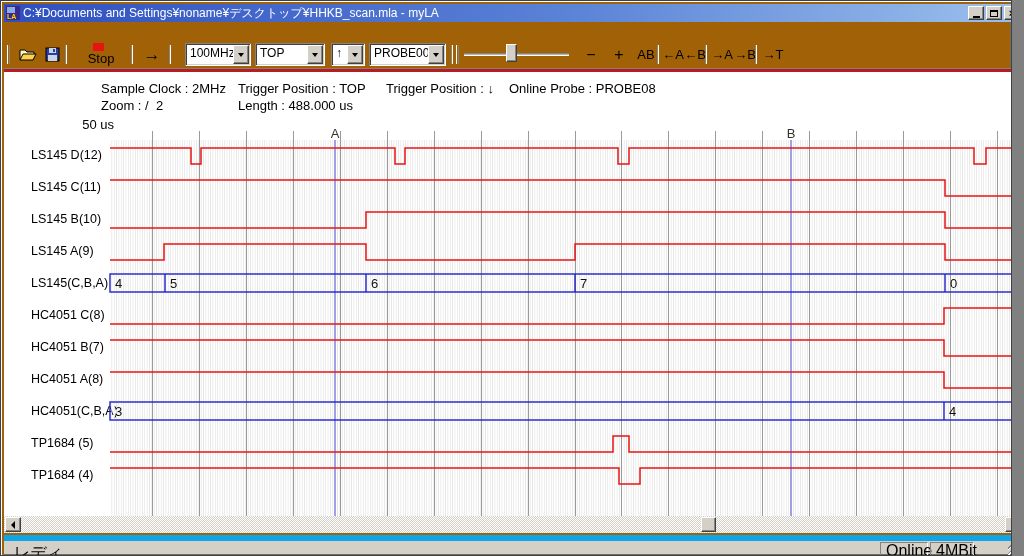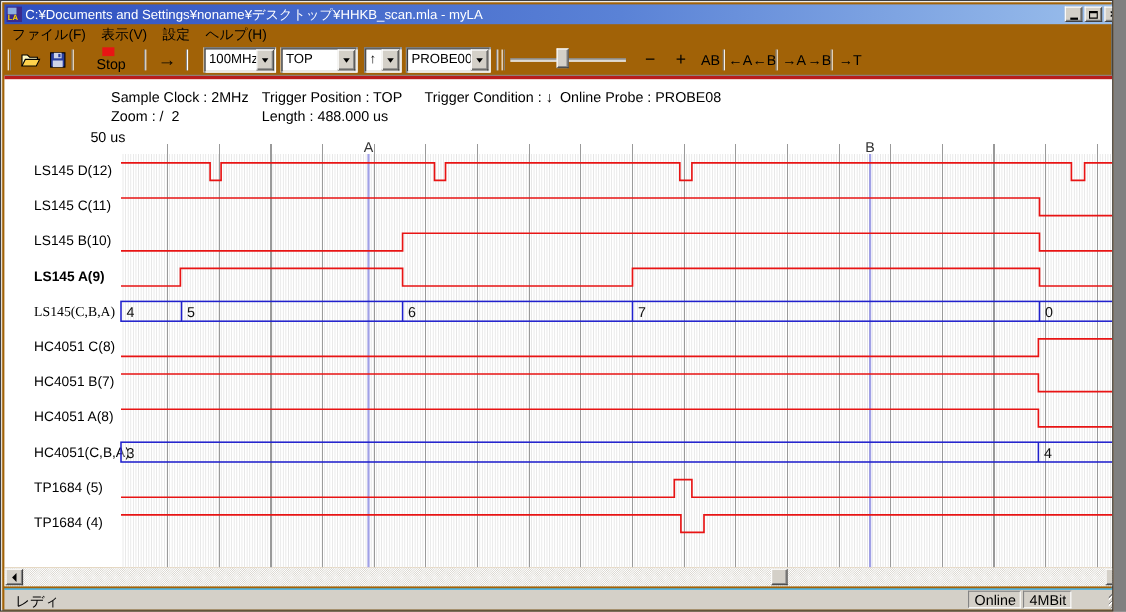--- a/index.html
+++ b/index.html
@@ -59,21 +59,21 @@
                      linear-gradient(45deg,#d4d0c8 25%,transparent 25%,transparent 75%,#d4d0c8 75%);
     background-size:2px 2px;background-position:0 0,1px 1px;}
   .sbtn{position:absolute;top:1px;width:16px;height:15px;background:#d4d0c8;border:1px solid;border-color:#fff #404040 #404040 #fff;
     box-shadow:inset -1px -1px 0 #848484;display:flex;align-items:center;justify-content:center;}
   .tri-left{width:0;height:0;border-top:4px solid transparent;border-bottom:4px solid transparent;border-right:4px solid #000;}
   .tri-right{width:0;height:0;border-top:4px solid transparent;border-bottom:4px solid transparent;border-left:4px solid #000;}
   .sthumb{position:absolute;top:1px;left:697px;width:15px;height:15px;background:#d4d0c8;border:1px solid;border-color:#fff #404040 #404040 #fff;
     box-shadow:inset -1px -1px 0 #848484;}
 
   
-  .statusbar{position:absolute;left:3px;top:534px;width:1018px;height:19px;background:#d4d0c8;border-top:1px solid #0ea5e9;font-size:13px;color:#000;}
+  .statusbar{position:absolute;left:3px;top:534px;width:1018px;height:19px;background:#d4d0c8;border-top:6px solid #0ea5e9;font-size:16px;color:#000;}
   .status-ready{position:absolute;left:10px;top:2px;}
   .spanel{position:absolute;top:1px;height:16px;border:1px solid;border-color:#848484 #fff #fff #848484;padding:0 5px;line-height:15px;}
   .sgrip{position:absolute;right:1px;top:4px;width:13px;height:13px;
     background:repeating-linear-gradient(135deg,transparent 0 2px,#848484 2px 3px,#fff 3px 4px);}
 </style>
 </head>
 <body>
 
 <div id="window">
 
@@ -89,26 +89,20 @@
         </div>
       <div class="winbtn">
           <div class="glyph-max"></div>
         </div>
       <div class="winbtn">
           <div class="glyph-close">×</div>
         </div>
     </div>
   </div>
 
-  <div class="menubar">
-    <span class="menu-item">ファイル(F)</span>
-    <span class="menu-item">表示(V)</span>
-    <span class="menu-item">設定</span>
-    <span class="menu-item">ヘルプ(H)</span>
-  </div>
 
   <div class="toolbar">
     <div class="tb grip" style="left:3px"></div>
 
     <div class="tb tbtn" style="left:12px;width:24px">
       <svg width="18" height="15" viewBox="0 0 18 15">
         <path d="M1 13 L1 3 L6 3 L8 5 L15 5 L15 7" fill="#fff8c0" stroke="#000" stroke-width="1"></path>
         <path d="M1 13 L4 7 L17 7 L14 13 Z" fill="#ffd24d" stroke="#000" stroke-width="1"></path>
       </svg>
     </div>
@@ -185,35 +179,35 @@
 
     <div class="tb sep" style="left:751px"></div>
 
     <div class="tb tbtn" style="left:754px;width:30px">→T</div>
   </div>
 
   <div class="client">
     <div class="info-line" style="top:9px">
       <span class="info-seg" style="left:97px">Sample Clock : 2MHz</span>
       <span class="info-seg" style="left:234px">Trigger Position : TOP</span>
-      <span class="info-seg" style="left:382px">Trigger Condition : ↓</span>
+      <span class="info-seg" style="left:382px">Trigger Position : ↓</span>
       <span class="info-seg" style="left:505px">Online Probe : PROBE08</span>
     </div>
     <div class="info-line" style="top:26px">
       <span class="info-seg" style="left:97px">Zoom : /  2</span>
       <span class="info-seg" style="left:234px">Length : 488.000 us</span>
     </div>
     <div class="timediv">50 us</div>
 
     <div id="row-labels">
         <div class="row-label" style="top: 76px;">LS145 D(12)</div>
         <div class="row-label" style="top: 108px;">LS145 C(11)</div>
         <div class="row-label" style="top: 140px;">LS145 B(10)</div>
-        <div class="row-label" style="top: 172px; font-weight: bold;">LS145 A(9)</div>
-        <div class="row-label" style="top: 204px; font-family: Liberation Serif, serif;">LS145(C,B,A)</div>
+        <div class="row-label" style="top: 172px;">LS145 A(9)</div>
+        <div class="row-label" style="top: 204px;">LS145(C,B,A)</div>
         <div class="row-label" style="top: 236px;">HC4051 C(8)</div>
         <div class="row-label" style="top: 268px;">HC4051 B(7)</div>
         <div class="row-label" style="top: 300px;">HC4051 A(8)</div>
         <div class="row-label" style="top: 332px;">HC4051(C,B,A)</div>
         <div class="row-label" style="top: 364px;">TP1684 (5)</div>
         <div class="row-label" style="top: 396px;">TP1684 (4)</div>
       </div>
 
     <svg id="wave-svg" width="1018" height="447" viewBox="3 68 1018 447">
       <defs>

